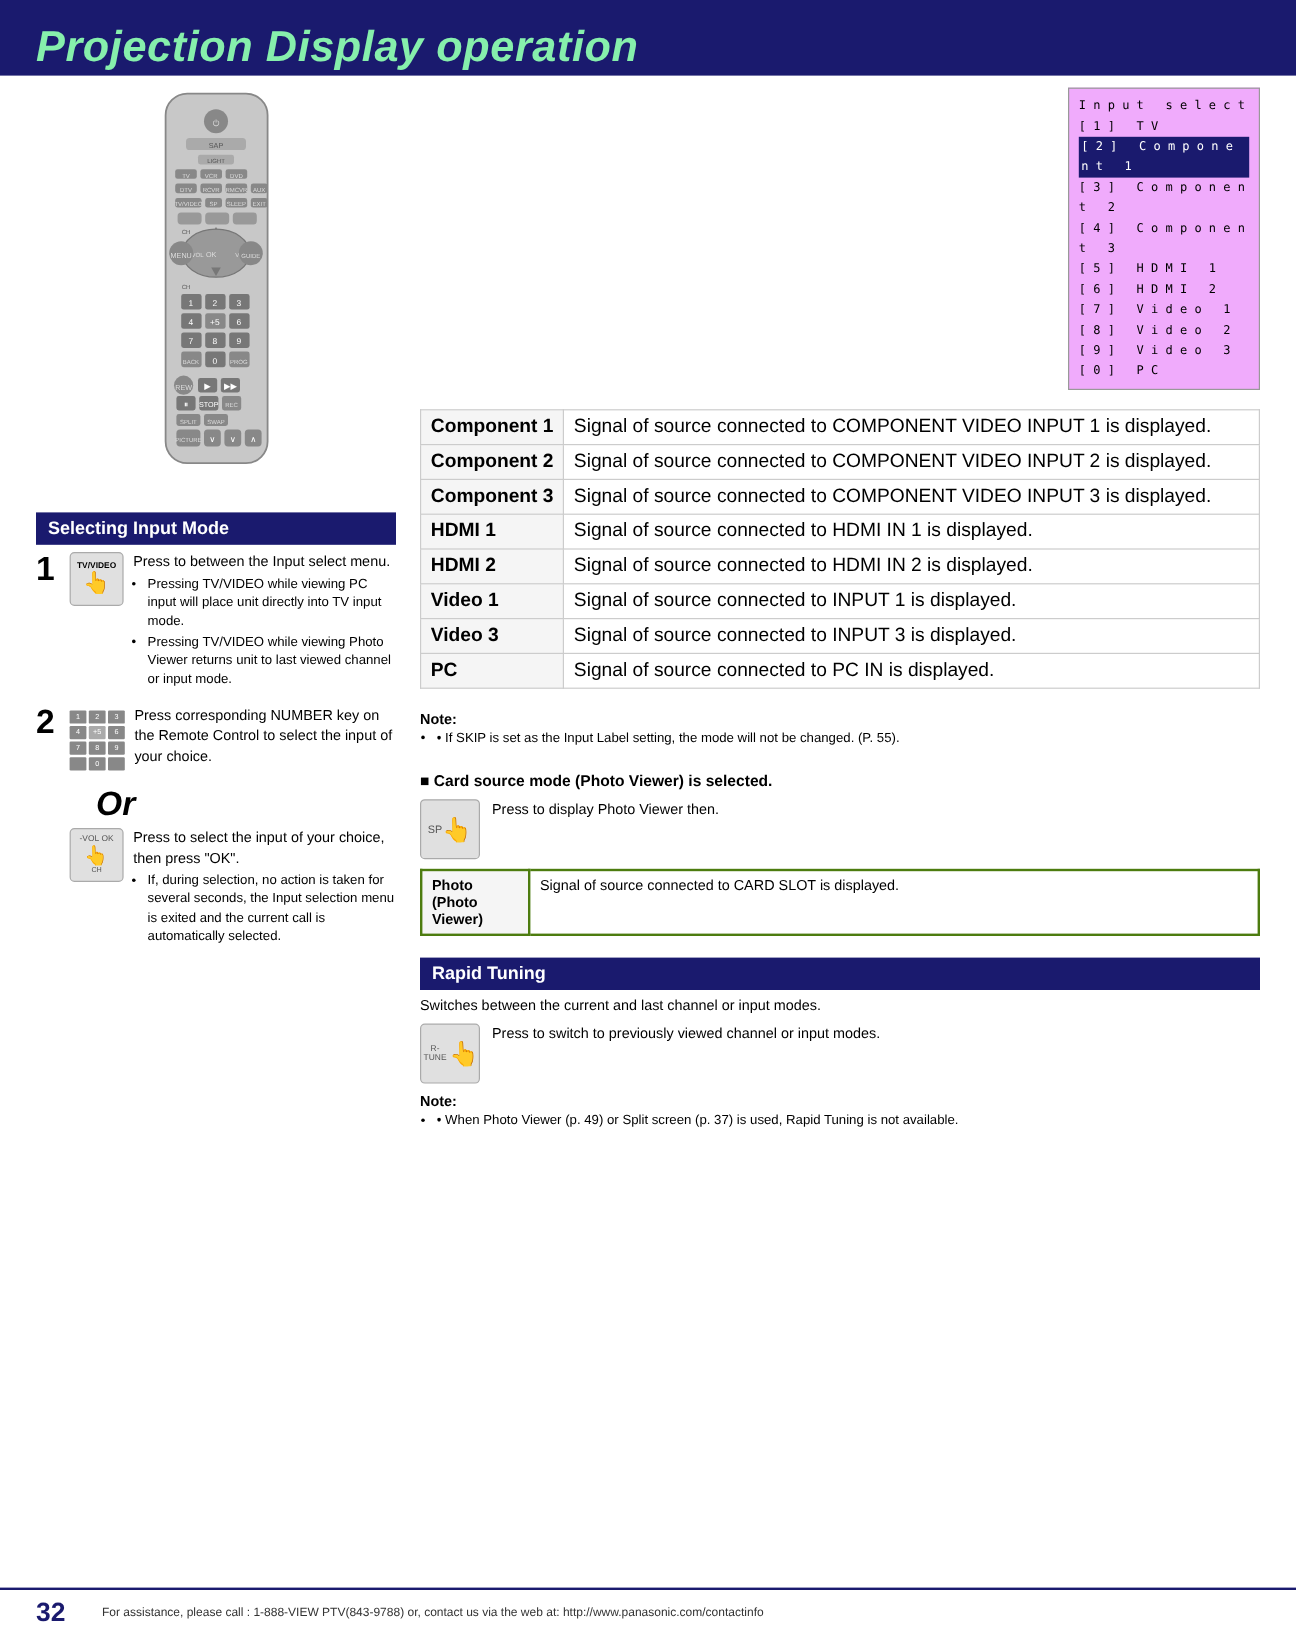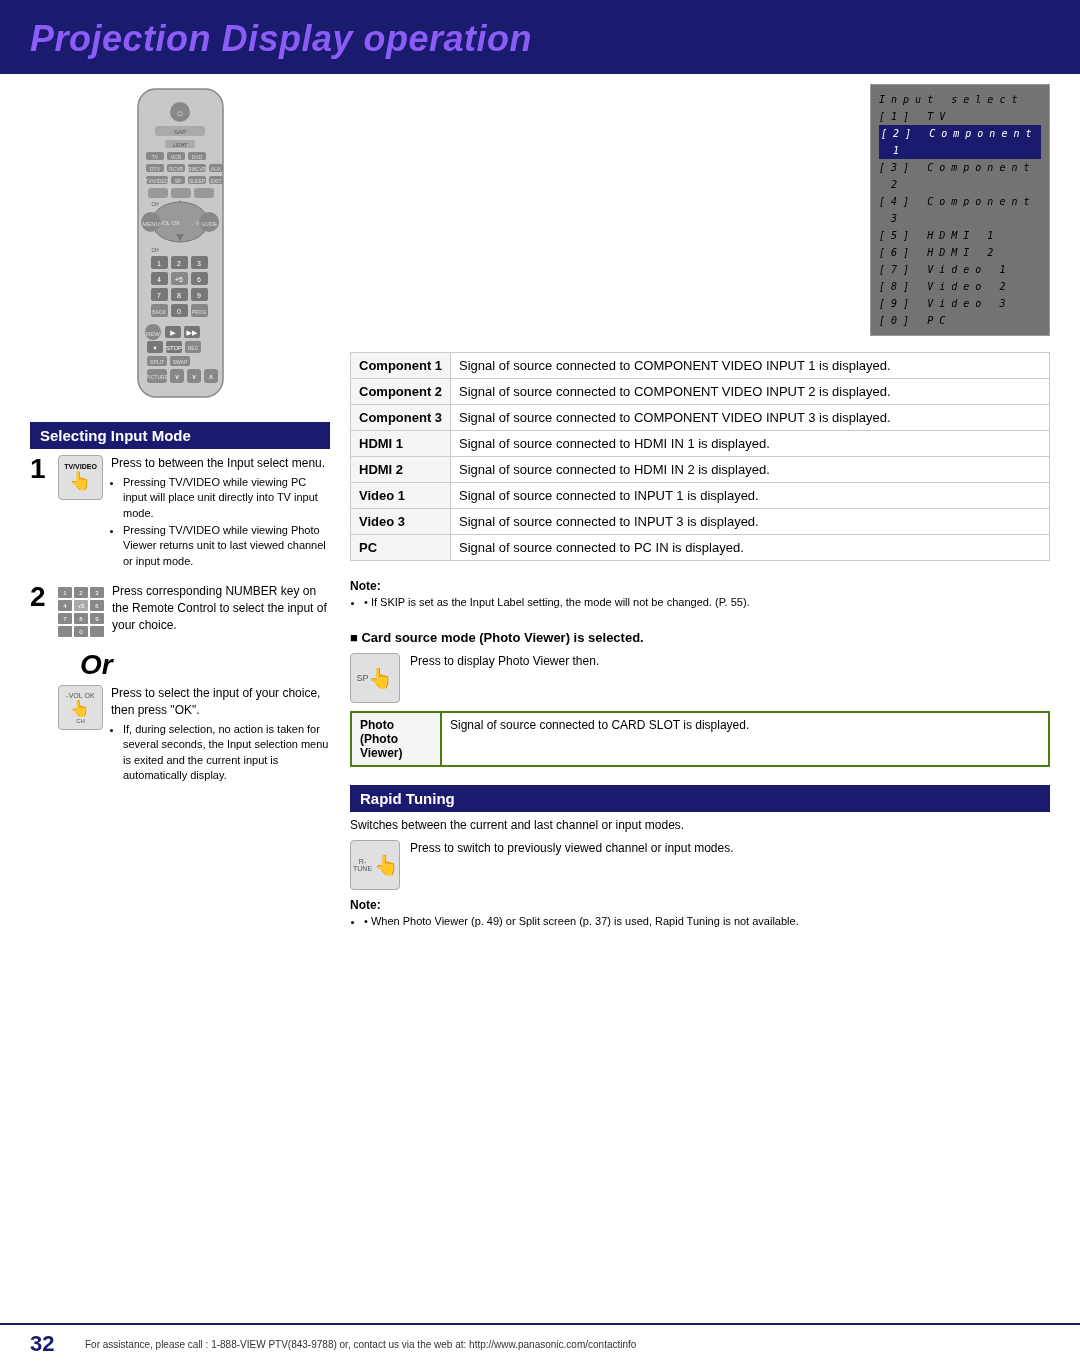--- a/index.html
+++ b/index.html
@@ -17,22 +17,22 @@
       min-height: 1363px;
       background: #fff;
       padding: 0;
       display: flex;
       flex-direction: column;
     }
 
     
     .title-bar {
       background: #1a1a6e;
-      color: #8b5cf6;
-      padding: 18px 30px 14px 30px;
+      color: #86efac;
+      padding: 18px 30px 3px 30px;
       margin-bottom: 0;
     }
     .title-bar h1 {
       font-size: 36px;
       font-weight: bold;
       font-style: italic;
       letter-spacing: 0.5px;
     }
 
     
@@ -43,21 +43,21 @@
       padding: 10px 30px 0 30px;
       gap: 20px;
     }
 
     
     .left-col {
       width: 300px;
       flex-shrink: 0;
       display: flex;
       flex-direction: column;
-      gap: 12px;
+      gap: 28px;
     }
 
     
     .section-header {
       background: #1a1a6e;
       color: #fff;
       padding: 5px 10px;
       font-size: 15px;
       font-weight: bold;
       margin-bottom: 6px;
@@ -124,21 +124,21 @@
       flex: 1;
       display: flex;
       flex-direction: column;
       gap: 10px;
     }
 
     
     .input-table {
       width: 100%;
       border-collapse: collapse;
-      font-size: 13px;
+      font-size: 16px;
       margin-bottom: 8px;
     }
 
     .input-table td {
       border: 1px solid #ccc;
       padding: 5px 8px;
       vertical-align: top;
     }
 
     .input-table td:first-child {
@@ -428,32 +428,32 @@
           <div class="step-icon">
             <div style="text-align:center;">
               <div style="font-size:7px;color:#555;">-VOL&nbsp;OK</div>
               <div style="font-size:16px;">👆</div>
               <div style="font-size:6px;color:#555;">CH</div>
             </div>
           </div>
           <div class="step-text">
             <span>Press to select the input of your choice, then press "OK".</span>
             <ul>
-              <li>If, during selection, no action is taken for several seconds, the Input selection menu is exited and the current input is automatically display.</li>
+              <li>If, during selection, no action is taken for several seconds, the Input selection menu is exited and the current call is automatically selected.</li>
             </ul>
           </div>
         </div>
 
       </div>
     </div>
 
     <div class="right-col">
 
       <div style="display:flex;justify-content:flex-end;margin-bottom:6px;">
-        <div style="width:180px;background:#737373;border:1px solid #999;padding:6px 8px;font-size:10px;font-family:monospace;line-height:1.7;font-style:italic;">
+        <div style="width:160px;background:#f0abfc;border:1px solid #999;padding:6px 8px;font-size:10px;font-family:monospace;line-height:1.7;">
           <div>I n p u t &nbsp; s e l e c t</div>
           <div>[ 1 ] &nbsp; T V</div>
           <div style="background:#1a1a6e;color:#fff;padding:0 2px;">[ 2 ] &nbsp; C o m p o n e n t &nbsp; 1</div>
           <div>[ 3 ] &nbsp; C o m p o n e n t &nbsp; 2</div>
           <div>[ 4 ] &nbsp; C o m p o n e n t &nbsp; 3</div>
           <div>[ 5 ] &nbsp; H D M I &nbsp; 1</div>
           <div>[ 6 ] &nbsp; H D M I &nbsp; 2</div>
           <div>[ 7 ] &nbsp; V i d e o &nbsp; 1</div>
           <div>[ 8 ] &nbsp; V i d e o &nbsp; 2</div>
           <div>[ 9 ] &nbsp; V i d e o &nbsp; 3</div>

